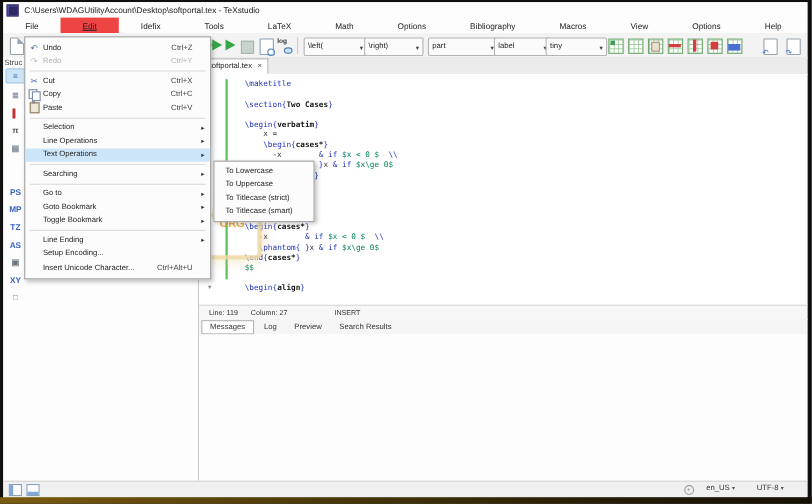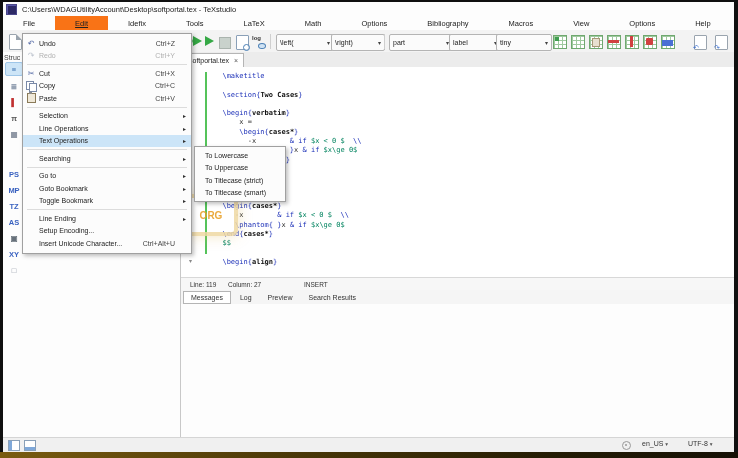--- a/index.html
+++ b/index.html
@@ -9,21 +9,21 @@
   .window{left:3px;top:2px;width:731px;height:450px;background:#ffffff;}
 
   
   .titlebar{left:3px;top:2px;width:731px;height:14px;background:#fdfdfd;display:flex;align-items:center;}
   .app-icon{width:9px;height:9px;margin-left:3px;background:#2d2a66;border:1px solid #4a478a;box-shadow:inset 1px 1px 0 #5a57a8;}
   .title-text{font-size:7.5px;color:#222;margin-left:5px;white-space:nowrap;}
 
   
   .menubar{left:3px;top:16px;width:731px;height:14px;background:#fdfdfd;display:flex;align-items:stretch;}
   .menu-item{font-size:7.5px;color:#222;padding:2px 20px;display:flex;align-items:center;}
-  .menu-item.active{background:#f97316;text-decoration:underline;}
+  .menu-item.active{background:#ef4444;text-decoration:underline;}
 
   
   .toolbar{left:3px;top:30px;width:731px;height:22px;background:#f3f3f3;border-bottom:1px solid #d8d8d8;}
   .newdoc{left:9px;top:34px;width:11px;height:14px;background:#fff;border:1px solid #9aa4ae;border-radius:1px;}
   .newdoc:after{content:"";position:absolute;right:-1px;top:-1px;border:3px solid #f3f3f3;border-left-color:#9aa4ae;border-bottom-color:#9aa4ae;}
   .tb-sep{top:34px;width:1px;height:15px;background:#cfcfcf;}
   .play{width:0;height:0;border-left:9px solid #35a845;border-top:5.5px solid transparent;border-bottom:5.5px solid transparent;top:36px;}
   .play.ghost{border-left-color:#7cc98a;}
   .stop{left:219px;top:37px;width:10px;height:10px;background:#c9d2cc;border:1px solid #aab4ae;}
   .pagei{width:11px;height:13px;background:#fff;border:1px solid #8aa0b8;border-radius:1px;top:35px;}
@@ -121,21 +121,21 @@
   
   .submenu{left:194px;top:146px;width:90px;background:#fcfcfc;border:1px solid #a0a0a0;
     box-shadow:2px 2px 4px rgba(0,0,0,.25);z-index:101;padding:2px 0;}
   .sm-row{height:12.5px;display:flex;align-items:center;padding-left:10px;font-size:7px;color:#222;}
 
   
   .watermark{left:176px;top:194px;display:flex;align-items:center;z-index:60;pointer-events:none;}
   .wm-text{font-weight:bold;font-size:50px;letter-spacing:4px;color:rgba(235,208,150,.78);
     text-shadow:0 0 18px rgba(220,180,90,.4),1px 1px 0 rgba(150,110,40,.4),-1px -1px 0 rgba(255,245,220,.4);}
   .wm-badge{width:46px;height:34px;border:4px solid rgba(238,216,162,.85);border-radius:6px;margin-left:8px;
-    display:flex;align-items:center;justify-content:center;box-shadow:0 0 14px rgba(220,180,90,.35);}
+    display:flex;justify-content:center;box-shadow:0 0 14px rgba(220,180,90,.35);}
   .wm-badge-text{font-size:10px;font-weight:bold;color:rgba(232,160,40,.9);}
 
   .frame-bottom{left:0;top:452px;width:738px;height:6px;
     background:linear-gradient(90deg,#7a5c10,#4a3808 40%,#241c04 75%,#151005);}
 </style>
 </head>
 <body>
 
 <div class="abs window"></div>
 

